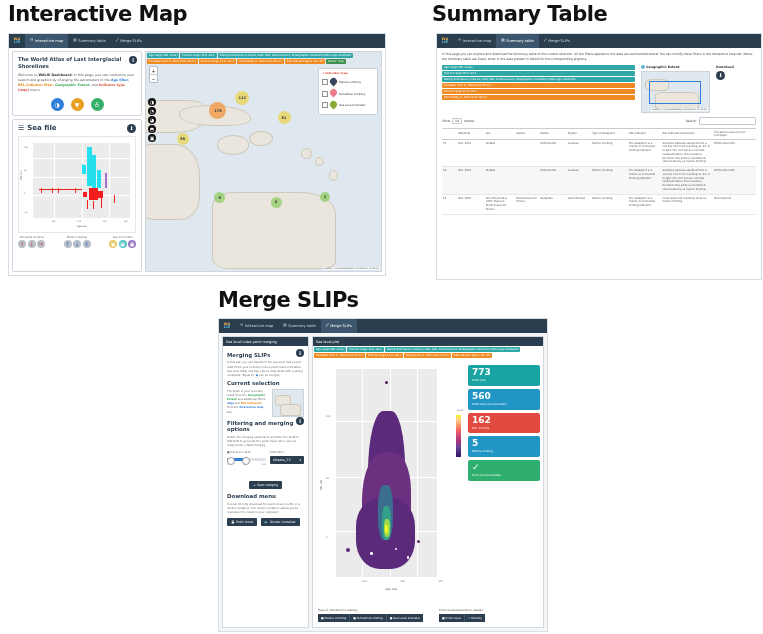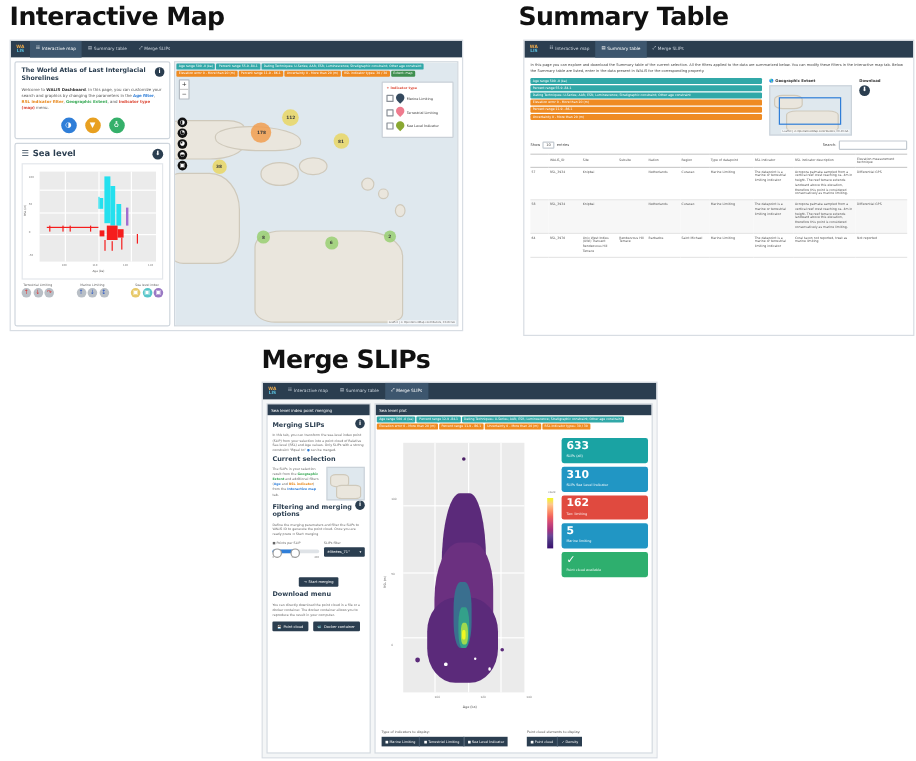--- a/index.html
+++ b/index.html
@@ -183,21 +183,21 @@
         <div class="circ-row">
           <div class="circ c-blue">◑</div>
           <div class="circ c-orange">▼</div>
           <div class="circ c-green">♁</div>
         </div>
       </div>
 
       <div class="card sb-card" style="flex:1;">
         <div class="sl-head">
           <span style="font-size:7px;color:#2b3e50;">☰</span>
-          <h3>Sea level</h3>
+          <h3>Sea file</h3>
           <div class="dl-circ">⬇</div>
         </div>
         <div class="plot-box">
           <div class="plot-inner">
             <div class="gl" style="left:0;right:0;top:20%;height:.5px;"></div>
             <div class="gl" style="left:0;right:0;top:45%;height:.5px;"></div>
             <div class="gl" style="left:0;right:0;top:70%;height:.5px;"></div>
             <div class="gl" style="top:0;bottom:0;left:22%;width:.5px;"></div>
             <div class="gl" style="top:0;bottom:0;left:50%;width:.5px;"></div>
             <div class="gl" style="top:0;bottom:0;left:78%;width:.5px;"></div>
@@ -597,25 +597,25 @@
         <div style="position:absolute;left:8px;top:75%;font-size:2.4px;color:#777;">0</div>
         <div style="position:absolute;left:30%;bottom:10px;font-size:2.4px;color:#777;">100</div>
         <div style="position:absolute;left:56%;bottom:10px;font-size:2.4px;color:#777;">120</div>
         <div style="position:absolute;left:82%;bottom:10px;font-size:2.4px;color:#777;">140</div>
         <div class="cbar"></div>
         <div style="position:absolute;right:2px;top:44px;font-size:2.2px;color:#666;">count</div>
       </div>
 
       <div class="statcol">
         <div class="stat s-teal">
-          <div class="v">633</div>
+          <div class="v">773</div>
           <div class="k">SLIPs (all)</div>
         </div>
         <div class="stat s-blue">
-          <div class="v">310</div>
+          <div class="v">560</div>
           <div class="k">SLIPs Sea Level Indicator</div>
         </div>
         <div class="stat s-red">
           <div class="v">162</div>
           <div class="k">Terr. limiting</div>
         </div>
         <div class="stat s-blue2">
           <div class="v">5</div>
           <div class="k">Marine limiting</div>
         </div>

